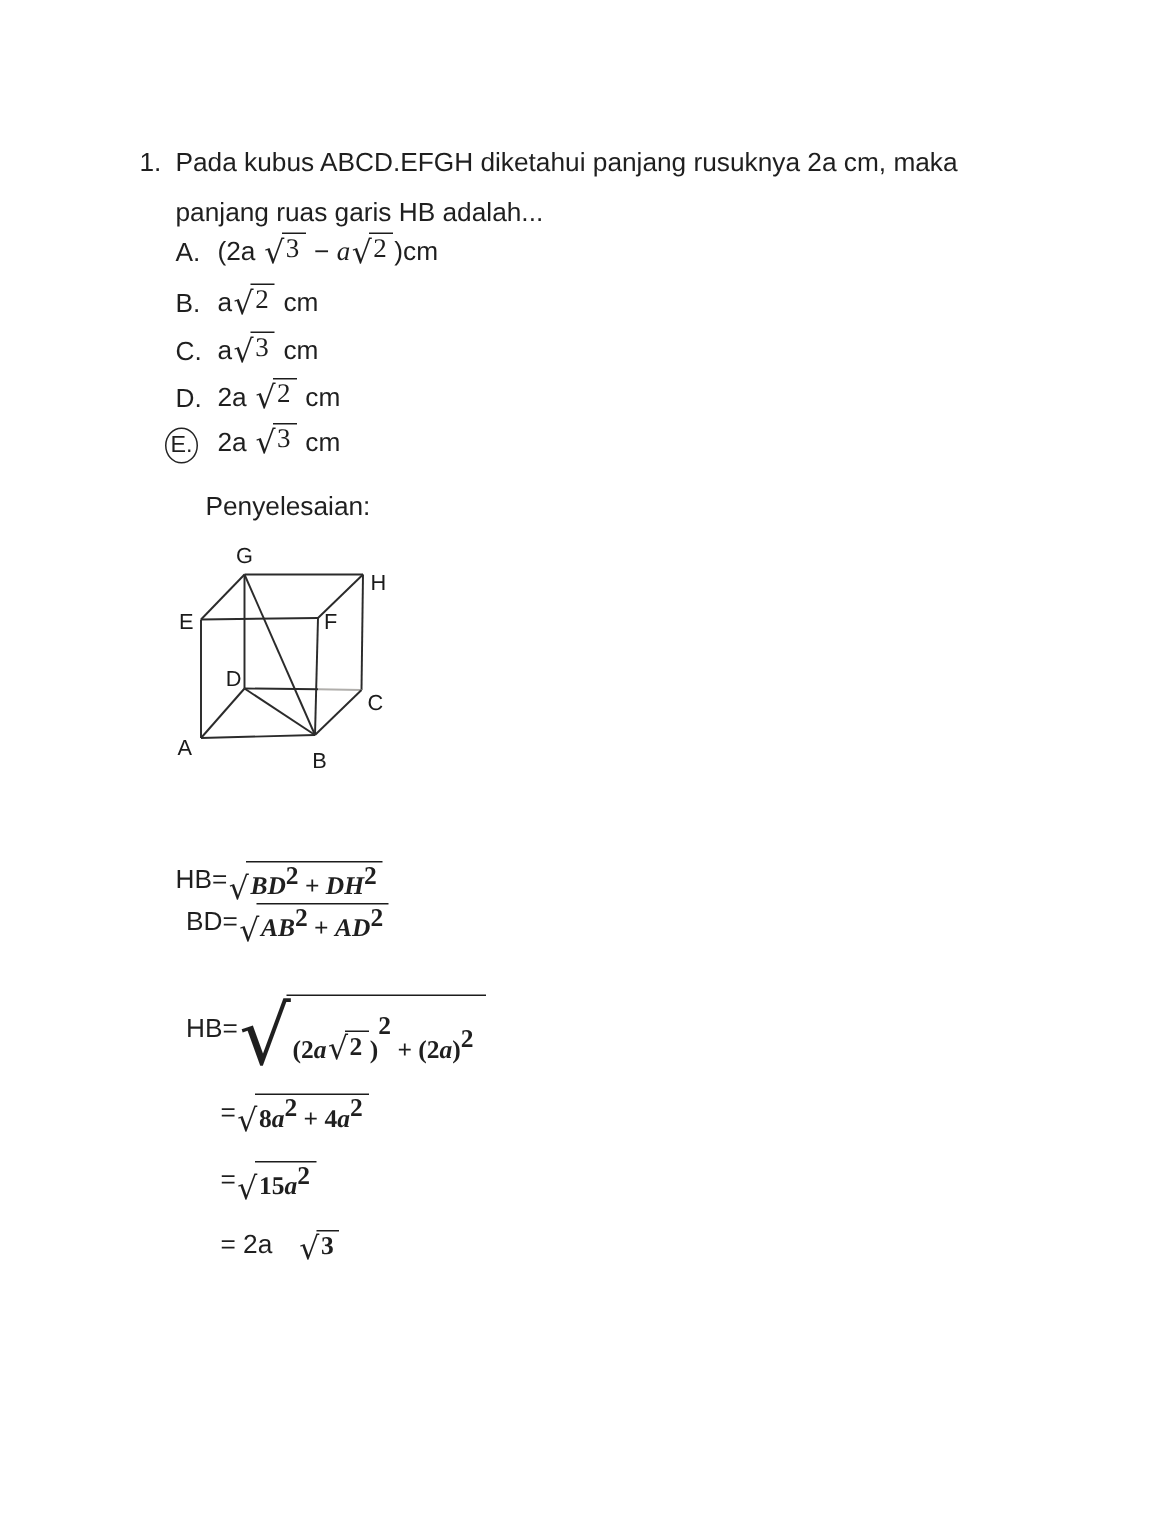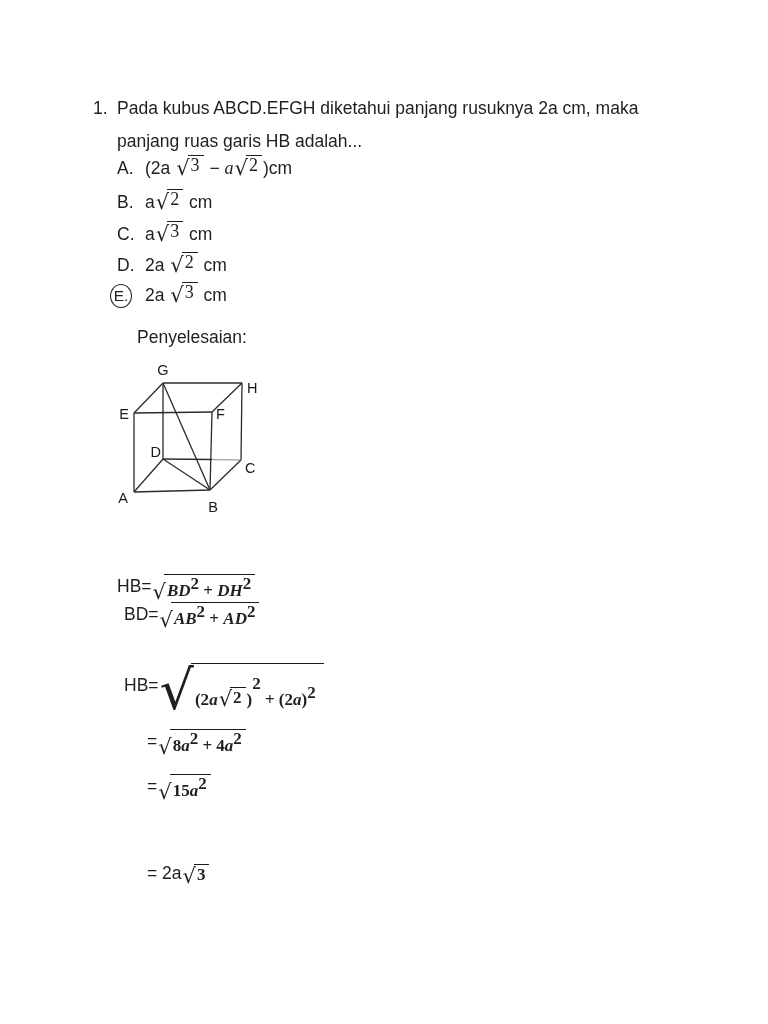--- a/index.html
+++ b/index.html
@@ -171,21 +171,21 @@
         <span class="bd"><span class="f-m">8</span><span class="f-i">a</span><span class="f-m sup">2</span><span class="f-m"> + 4</span><span class="f-i">a</span><span class="f-m sup">2</span></span>
       </span>
     </div>
   <div class="eq" style="left:147px;top:774px;">
       <span class="f-s">=</span>
       <span class="sq">
         <span class="sg">√</span>
         <span class="bd"><span class="f-m">15</span><span class="f-i">a</span><span class="f-m sup">2</span></span>
       </span>
     </div>
-  <div class="eq" style="left:147px;top:863px;">
+  <div class="eq" style="left:147px;top:819px;gap:17px;">
       <span class="f-s">= 2a</span>
       <span class="sq">
         <span class="sg">√</span>
         <span class="bd"><span class="f-m">3</span></span>
       </span>
     </div>
 
 </div>
 
 </body></html>

